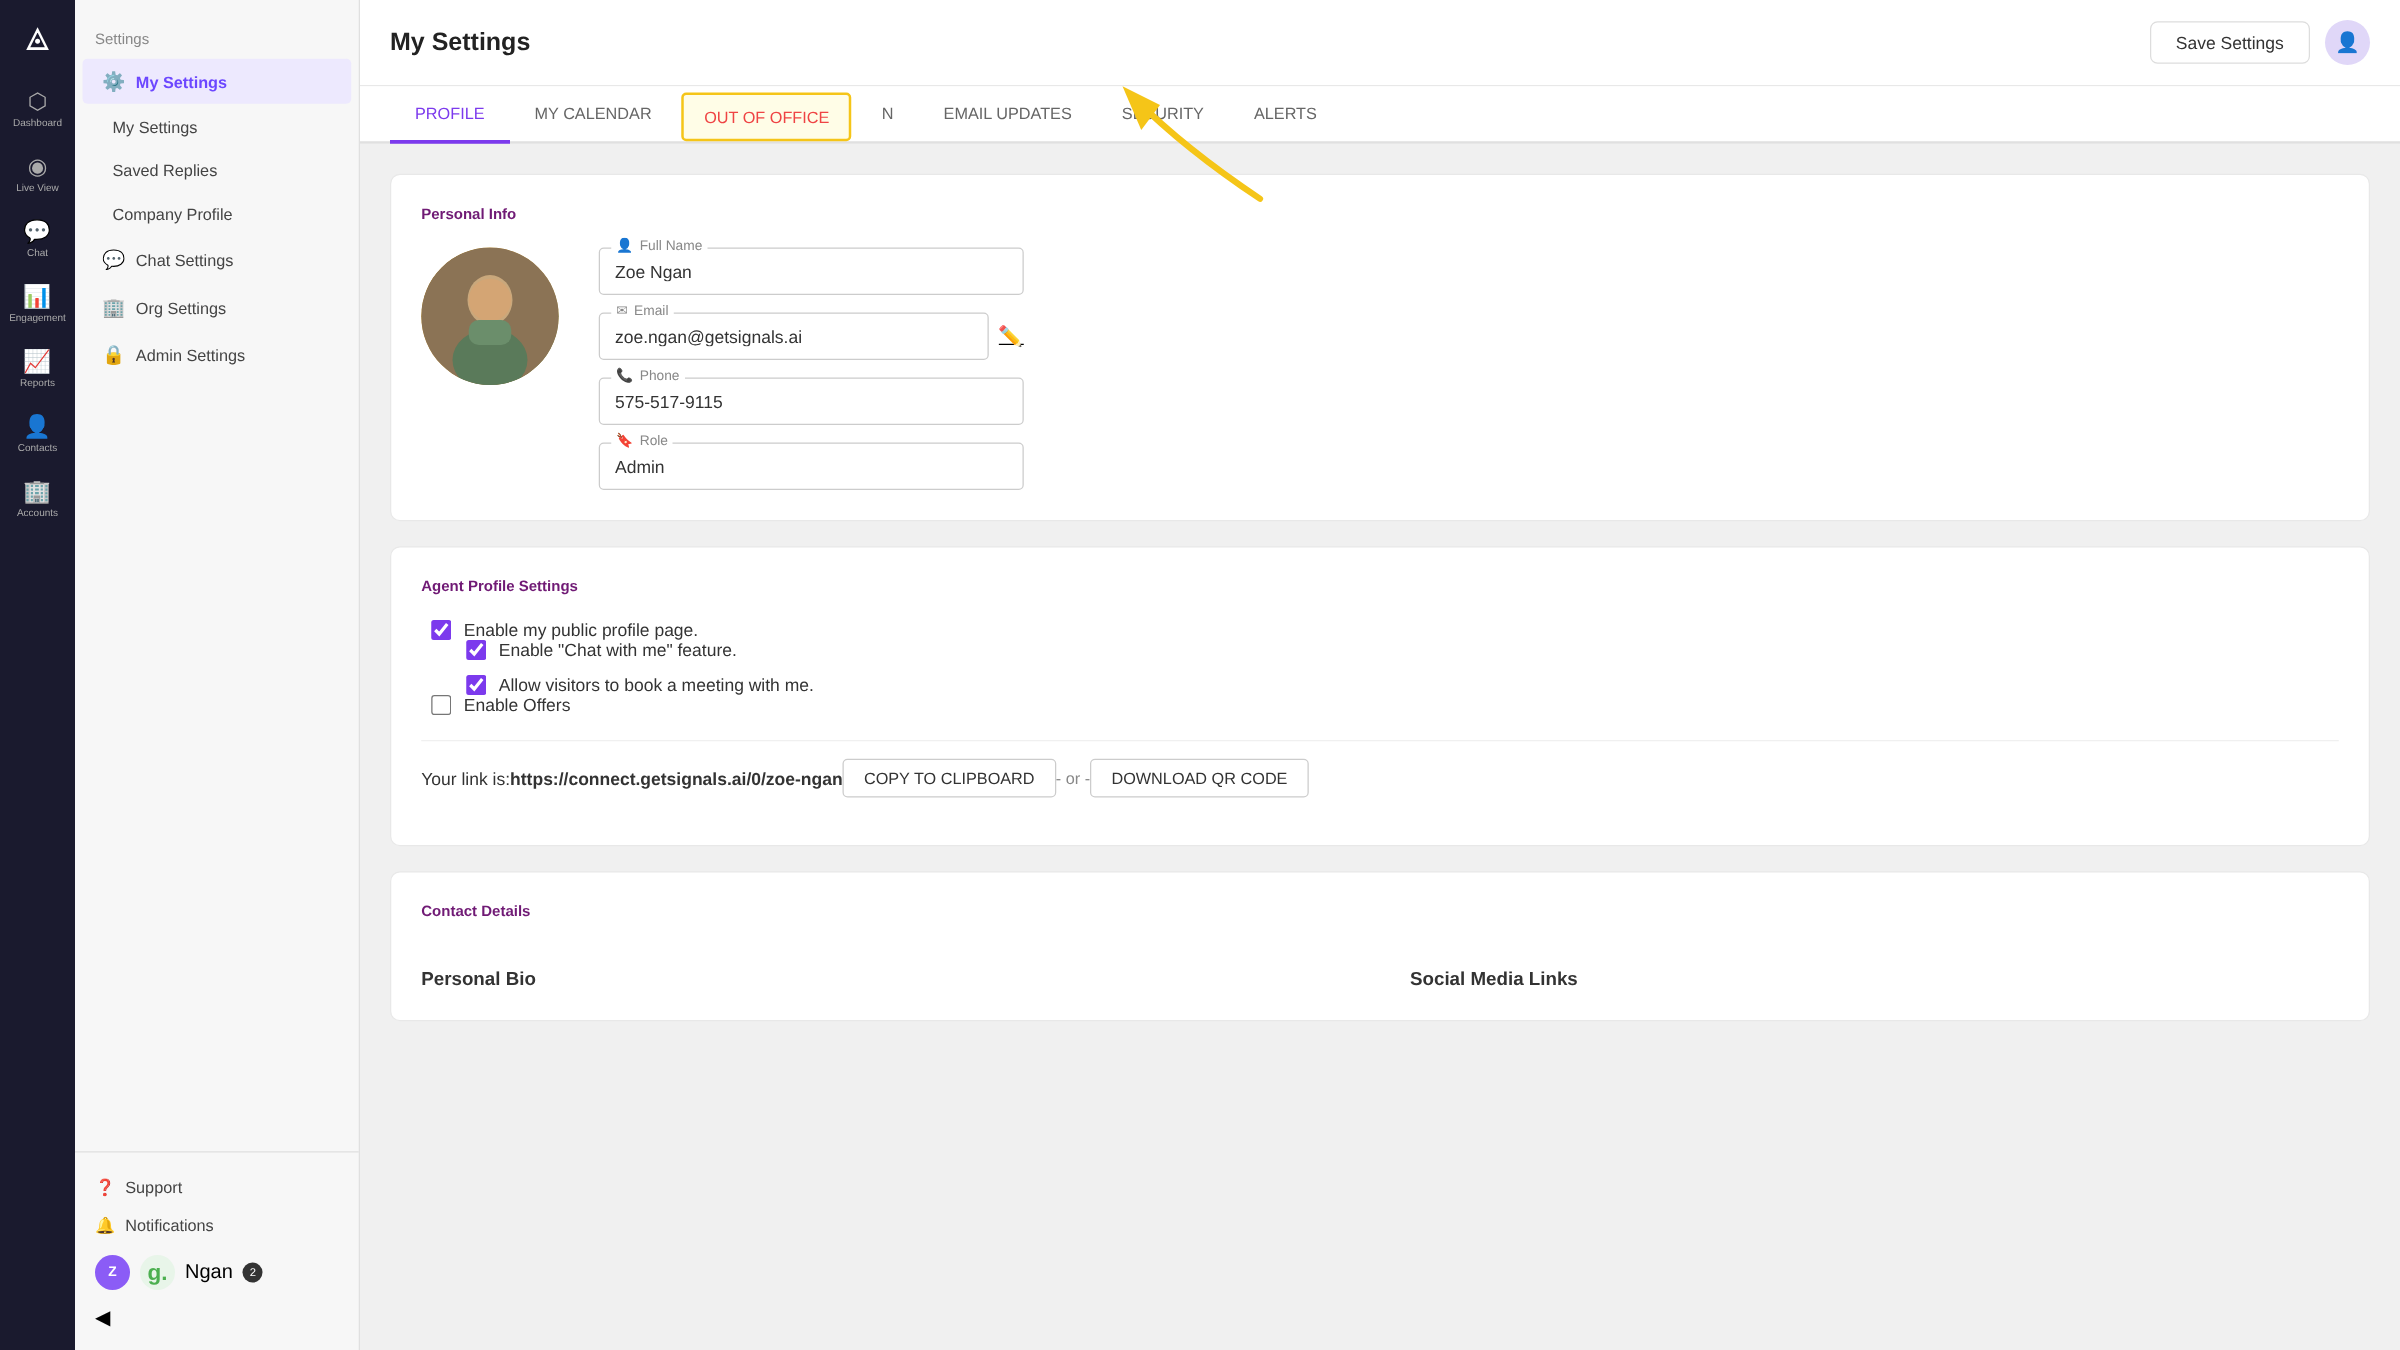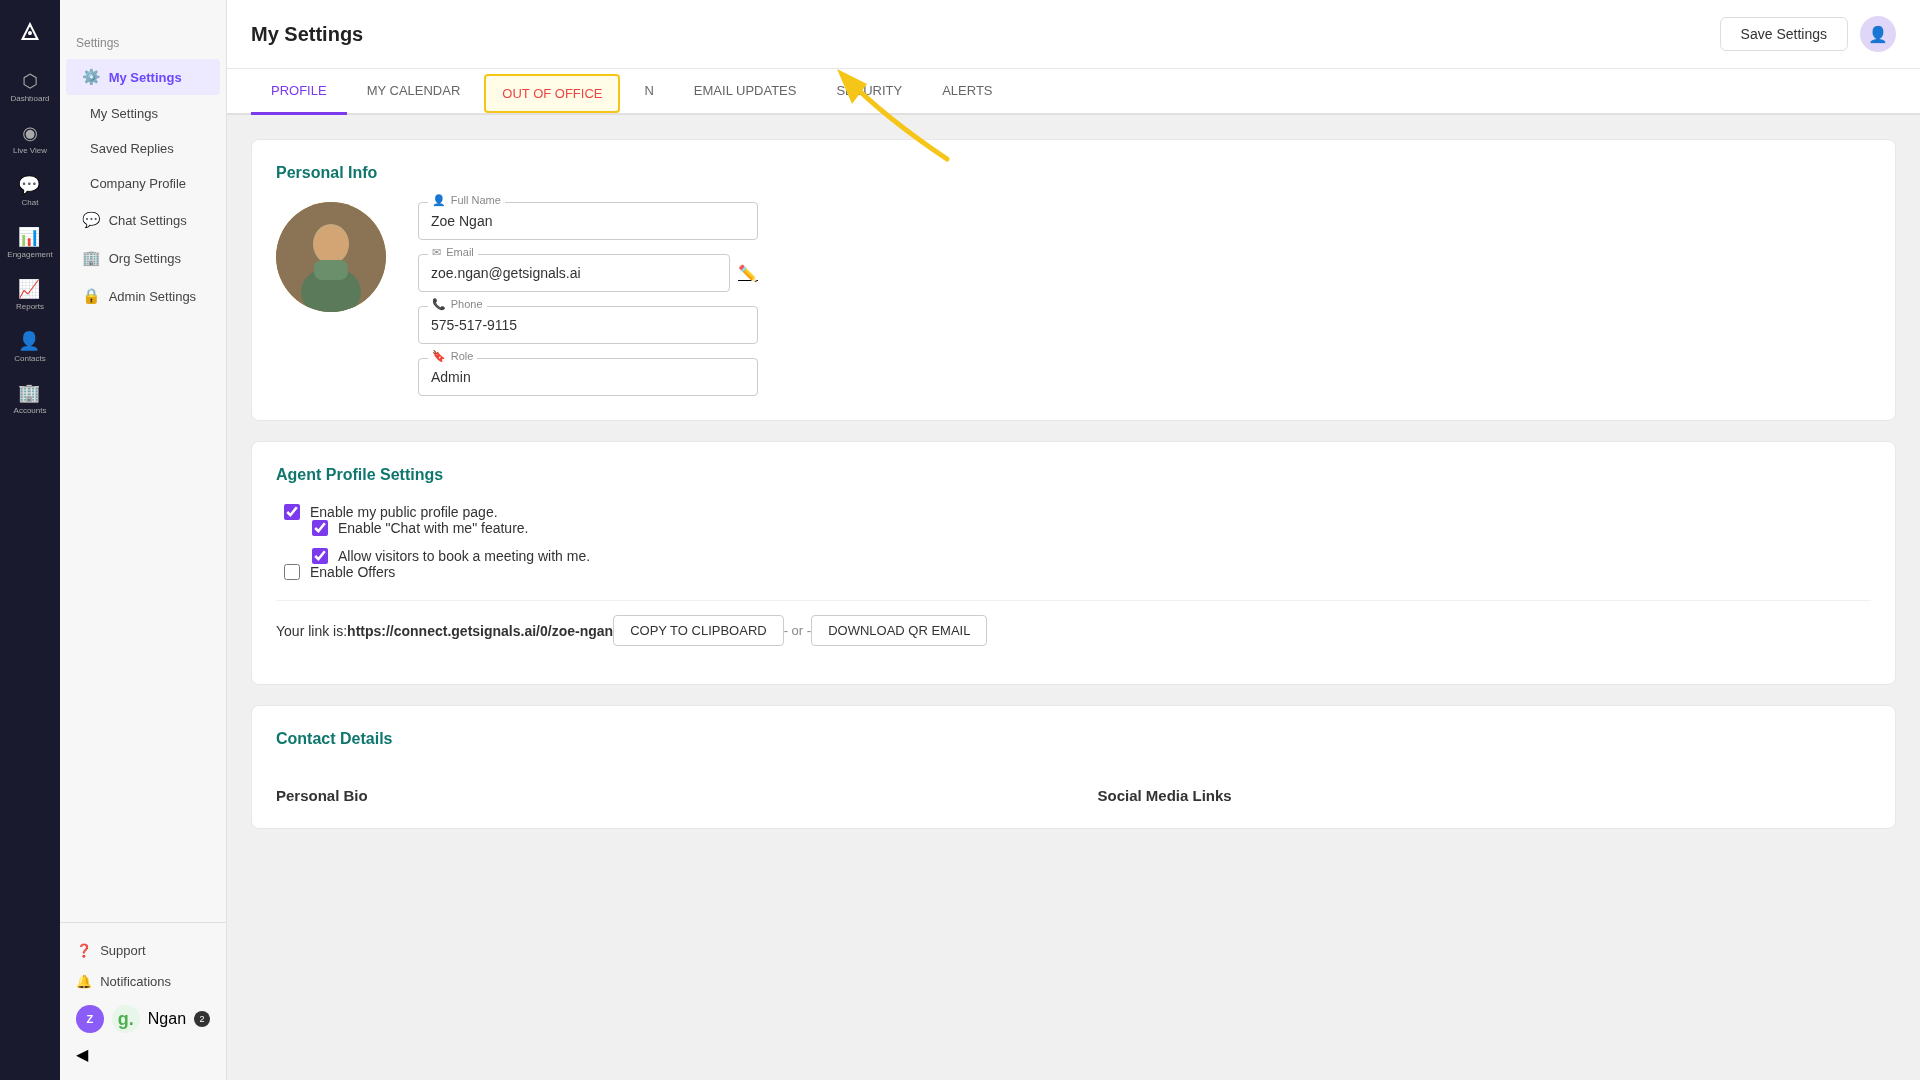--- a/index.html
+++ b/index.html
@@ -25,27 +25,27 @@
     .nav-icon-item {
       width: 44px; height: 44px;
       display: flex; flex-direction: column; align-items: center; justify-content: center;
       border-radius: 8px; cursor: pointer; color: #aaa; font-size: 10px; gap: 2px;
     }
     .nav-icon-item .ico { font-size: 18px; }
     .nav-icon-item span { font-size: 8px; }
 
     
     .sidebar {
-      width: 167px;
+      width: 228px;
       background: #f7f7f7;
       border-right: 1px solid #e0e0e0;
       display: flex;
       flex-direction: column;
       flex-shrink: 0;
-      padding-top: 24px;
+      padding-top: 12px;
     }
     .sidebar-header {
       padding: 12px 16px 8px;
       font-size: 12px;
       color: #888;
       font-weight: 500;
     }
     .sidebar-item {
       padding: 9px 16px;
       font-size: 13px;
@@ -151,23 +151,23 @@
 
     
     .section-card {
       background: white;
       border-radius: 8px;
       padding: 24px;
       margin-bottom: 20px;
       border: 1px solid #e8e8e8;
     }
     .section-title {
-      font-size: 16px;
+      font-size: 12px;
       font-weight: 600;
-      color: #0f766e;
+      color: #701a75;
       margin-bottom: 20px;
     }
 
     
     .personal-info-row {
       display: flex; gap: 32px; align-items: flex-start;
     }
     .avatar-circle {
       width: 110px; height: 110px; border-radius: 50%; overflow: hidden;
       background: #c9a96e; flex-shrink: 0;
@@ -423,21 +423,21 @@
           <input type="checkbox" style="">
           <span>Enable Offers</span>
         </div>
       </div>
 
       <div class="link-row">
         <span class="link-text">Your link is:</span>
         <span class="link-url">https://connect.getsignals.ai/0/zoe-ngan</span>
         <button class="outline-btn">COPY TO CLIPBOARD</button>
         <span class="separator">- or -</span>
-        <button class="outline-btn">DOWNLOAD QR EMAIL</button>
+        <button class="outline-btn">DOWNLOAD QR CODE</button>
       </div>
     </div>
 
     <div class="section-card">
       <div class="section-title">Contact Details</div>
       <div class="contact-details-row">
         <div class="contact-col">
           <div class="contact-col-title">Personal Bio</div>
         </div>
         <div class="contact-col">

